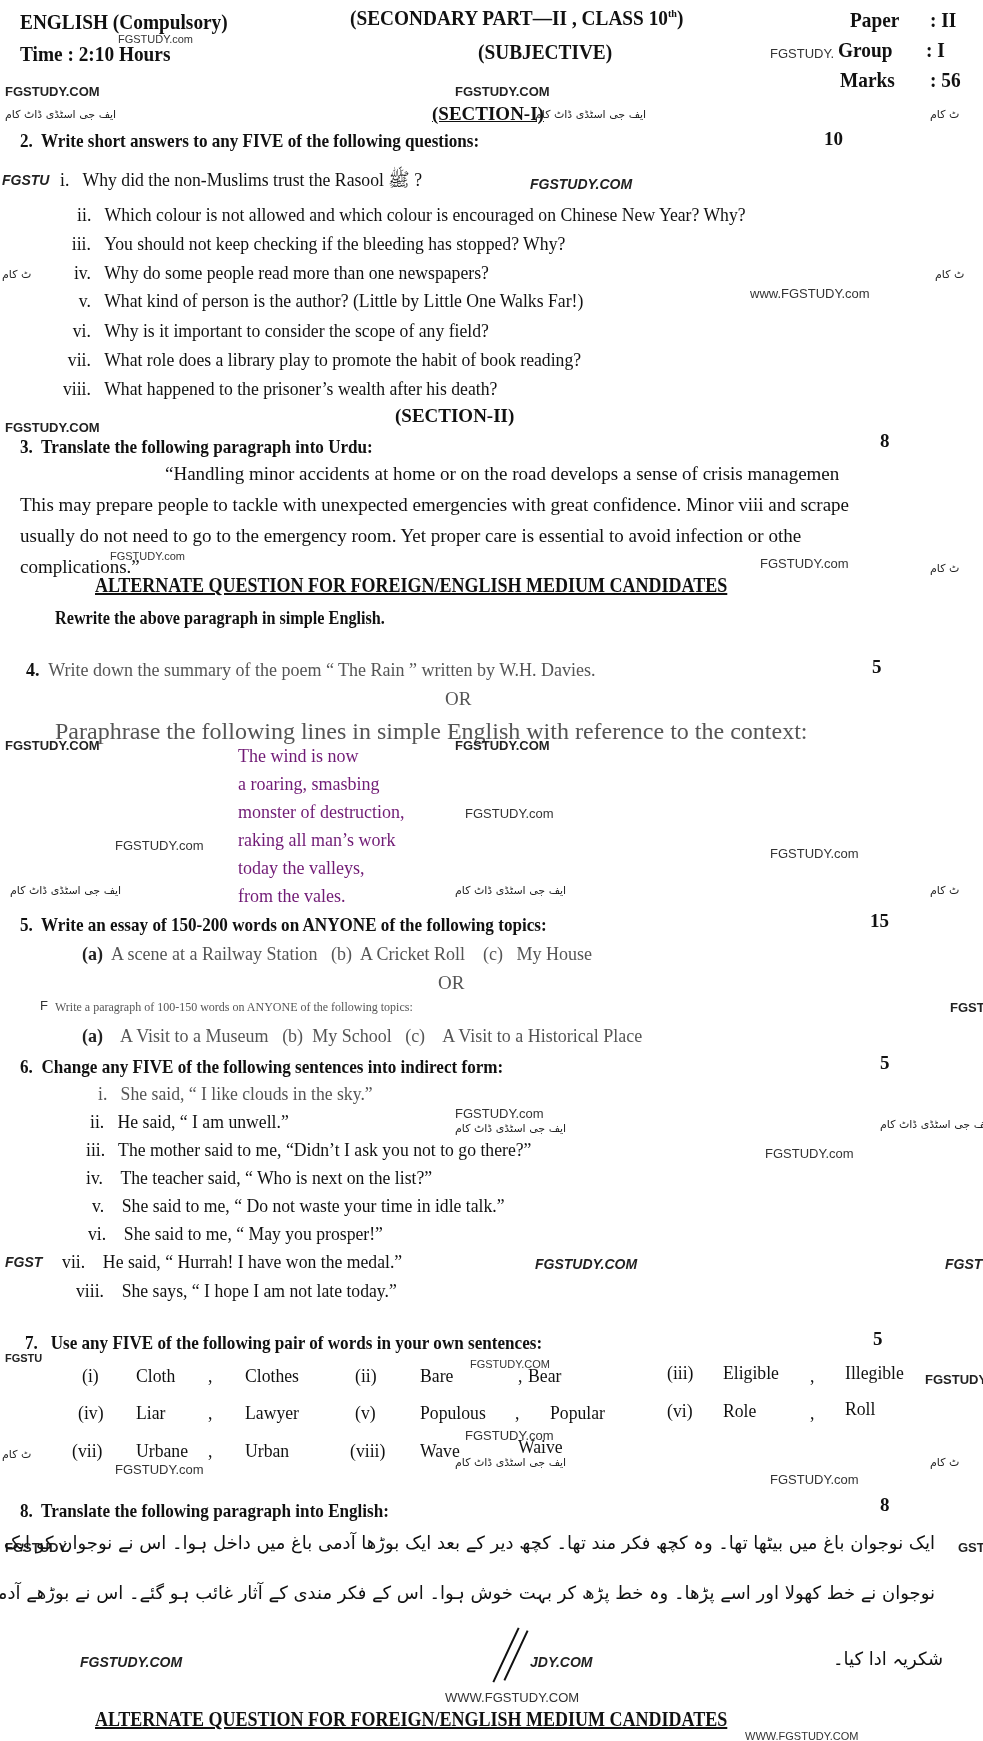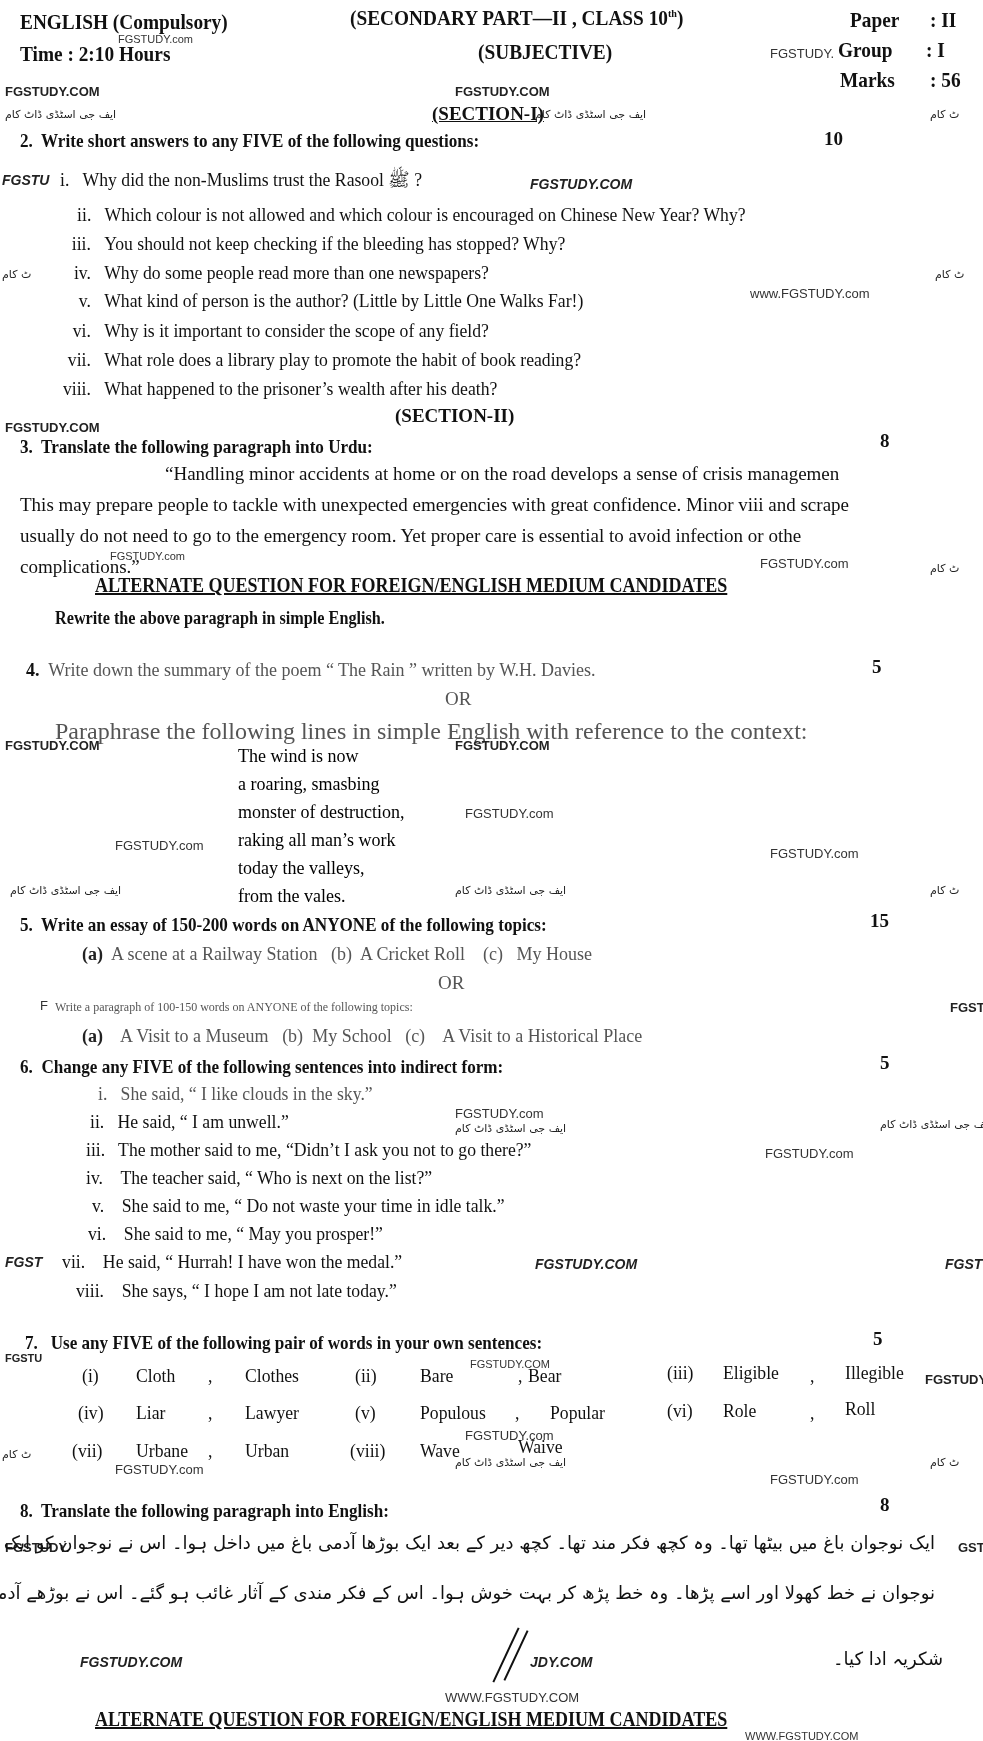--- a/index.html
+++ b/index.html
@@ -10,21 +10,21 @@
   .wm { font-family:"Liberation Sans","DejaVu Sans",sans-serif; font-size:13px; color:#333; }
   .wmb { font-family:"Liberation Sans","DejaVu Sans",sans-serif; font-size:13px; font-weight:bold; color:#222; }
   .wmi { font-family:"Liberation Sans","DejaVu Sans",sans-serif; font-size:14px; font-weight:bold; font-style:italic; color:#222; }
   .urdu-wm { font-family:"DejaVu Sans",sans-serif; font-size:11px; color:#222; direction:rtl; }
   .q { font-size:19px; font-weight:bold; transform:scaleX(0.9); transform-origin:left top; }
   .item { font-size:19px; transform:scaleX(0.93); transform-origin:left top; }
   .marks { font-size:19px; font-weight:bold; }
   .sec { font-size:19px; font-weight:bold; text-decoration:underline; }
   .alt { font-size:20px; font-weight:bold; text-decoration:underline; transform:scaleX(0.9); transform-origin:left top; }
   .para { font-size:19px; line-height:31px; text-align:justify; }
-  .poem { font-size:18px; color:#000000; }
+  .poem { font-size:18px; color:#701a75; }
   .light { color:#555; }
   .urdu { font-family:"DejaVu Sans",sans-serif; font-size:19px; direction:rtl; }
   .sig { border-left:2px solid #111; transform:rotate(25deg); }
 </style>
 </head>
 <body>
 
 <div class="abs hdr" style="left:20px;top:10px;">ENGLISH (Compulsory)</div>
 <div class="abs wm" style="left:118px;top:33px;font-size:11px;">FGSTUDY.com</div>
 <div class="abs hdr" style="left:20px;top:42px;">Time : 2:10 Hours</div>

